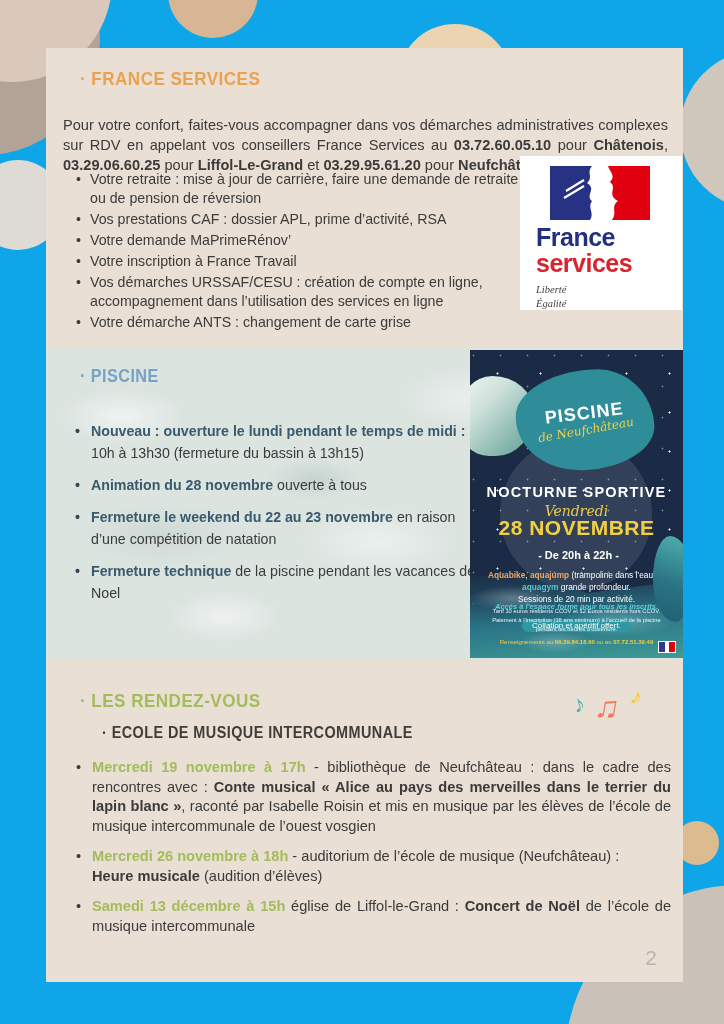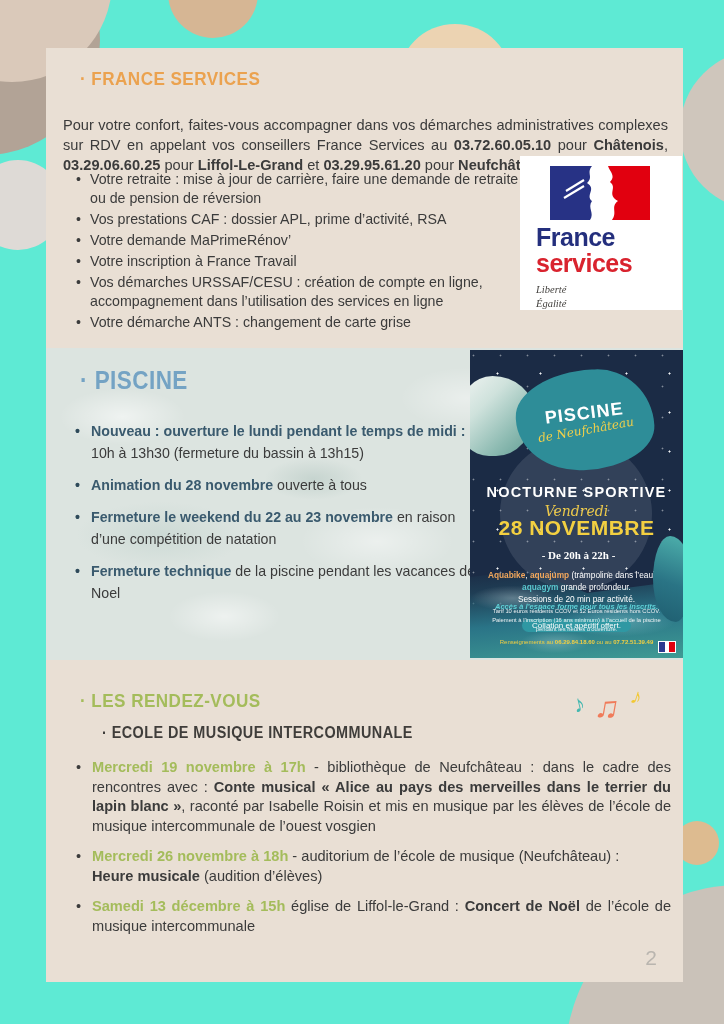--- a/index.html
+++ b/index.html
@@ -1,17 +1,17 @@
 <!DOCTYPE html>
 <html><head>
 <meta charset="utf-8">
 <style>
   html,body{margin:0;padding:0;}
   body{font-family:"Liberation Sans", sans-serif; background:#ffffff;}
-  .page{position:relative; width:724px; height:1024px; background:#5eead4; overflow:hidden;}
+  .page{position:relative; width:724px; height:1024px; background:#0ea5e9; overflow:hidden;}
 
   
   .circ{position:absolute; border-radius:50%;}
   .c-taupe-left{left:-130px; top:-75px; width:230px; height:230px; background:#b2a396;}
   .c-beige-tl{left:-88px; top:-118px; width:200px; height:200px; background:#dac9ba;}
   .c-tan-top{left:168px; top:-52px; width:90px; height:90px; background:#d6b694;}
   .c-peach-top{left:398px; top:24px; width:114px; height:114px; background:#ecd3b2;}
   .c-beige-tr{left:680px; top:50px; width:160px; height:160px; background:#cfc6bc;}
   .c-gray-left{left:-27px; top:160px; width:90px; height:90px; background:#dedad6;}
   .c-tan-br{left:675px; top:821px; width:44px; height:44px; background:#ddbb90;}
@@ -40,21 +40,21 @@
   .pool{position:absolute; left:0; top:300px; width:637px; height:312px; overflow:hidden;
     background-color:#dce4e0;
     background-image:
       radial-gradient(ellipse 90px 40px at 12% 22%, rgba(255,255,255,0.55), transparent 70%),
       radial-gradient(ellipse 110px 50px at 52% 62%, rgba(255,255,255,0.45), transparent 70%),
       radial-gradient(ellipse 80px 36px at 28% 86%, rgba(255,255,255,0.5), transparent 70%),
       radial-gradient(ellipse 95px 44px at 66% 16%, rgba(255,255,255,0.4), transparent 70%),
       radial-gradient(ellipse 70px 30px at 42% 42%, rgba(176,196,190,0.5), transparent 70%),
       radial-gradient(ellipse 120px 48px at 18% 60%, rgba(186,206,200,0.45), transparent 70%);
   }
-  .pool-heading{position:absolute; left:34px; top:18px; font-size:25px; font-weight:700; color:#74a3c4; white-space:nowrap;}
+  .pool-heading{position:absolute; left:34px; top:18px; font-size:18px; font-weight:700; color:#74a3c4; white-space:nowrap;}
   .pool-bullets{position:absolute; left:28px; top:72px; width:402px; margin:0; padding:0; list-style:none;}
   .pool-bullets li{position:relative; padding-left:17px; font-size:14.2px; line-height:22px; color:#3b3b3b; margin-bottom:10px;}
   .pool-bullets li::before{content:"•"; position:absolute; left:1px; top:0; color:#2e4a5a; font-weight:700;}
 
   
   .poster{position:absolute; left:424px; top:2px; width:213px; height:308px; background:#1b2b45; overflow:hidden;}
   .poster::before{content:""; position:absolute; inset:0;
     background-image:
       radial-gradient(circle, rgba(255,255,255,0.95) 0.7px, transparent 1.4px),
       radial-gradient(circle, rgba(255,255,255,0.45) 0.6px, transparent 1.2px);
@@ -63,21 +63,21 @@
   .moon{left:30px; top:88px; width:152px; height:152px; border-radius:50%; background:rgba(220,228,238,0.12); z-index:1;}
   .swim-blob{left:-12px; top:26px; width:76px; height:80px; border-radius:50% 60% 55% 45%/55% 50% 60% 45%;
     background:linear-gradient(135deg,#f2f5f3 0%,#cfe2dc 35%,#8fbcb3 70%,#5f9c93 100%);}
   .logo-blob{left:46px; top:20px; width:138px; height:100px; border-radius:58% 42% 52% 48%/45% 60% 42% 55%;
     background:#2e8d98; transform:rotate(-3deg); display:flex; flex-direction:column; align-items:center; justify-content:center;}
   .logo-blob .t1{color:#ffffff; font-weight:800; font-size:18px; letter-spacing:1px; transform:rotate(-4deg);}
   .logo-blob .t2{color:#f2d049; font-family:"DejaVu Serif", serif; font-style:italic; font-size:12px; margin-top:-1px; transform:rotate(-7deg);}
   .p-title{left:0; right:0; top:134px; text-align:center; color:#ffffff; font-weight:700; font-size:14.5px; letter-spacing:1.2px;}
   .p-day{left:0; right:0; top:153px; text-align:center; color:#ecc94b; font-family:"DejaVu Serif", serif; font-style:italic; font-size:14px;}
   .p-date{left:0; right:0; top:166px; text-align:center; color:#f3d041; font-weight:800; font-size:21px; letter-spacing:0.5px;}
-  .p-time{left:4px; right:0; top:199px; text-align:center; color:#ffffff; font-weight:600; font-size:11px;font-family:Liberation Serif, serif;}
+  .p-time{left:4px; right:0; top:199px; text-align:center; color:#ffffff; font-weight:600; font-size:11px;}
   .p-act{left:7px; right:7px; top:219px; text-align:center; color:#ffffff; font-size:8.3px; line-height:1.45;}
   .p-access{left:0; right:0; top:252px; text-align:center; color:#5fd0d6; font-style:italic; font-weight:600; font-size:7.5px;}
   .p-pill-wrap{left:0; right:0; top:264px; text-align:center;}
   .p-pill{display:inline-block; background:#2f98a3; color:#ffffff; font-size:8px; padding:2px 10px; border-radius:9px;}
   .underwater{left:0; right:0; bottom:0; height:88px; z-index:1;
     background:
       radial-gradient(ellipse 60px 18px at 20% 32%, rgba(255,255,255,0.28), transparent 70%),
       radial-gradient(ellipse 80px 22px at 70% 58%, rgba(180,240,240,0.3), transparent 70%),
       radial-gradient(ellipse 50px 16px at 40% 82%, rgba(255,255,255,0.22), transparent 70%),
       linear-gradient(175deg, rgba(27,43,69,0) 0%, rgba(35,80,100,0.5) 22%, #2a7487 55%, #3f9b94 100%);

